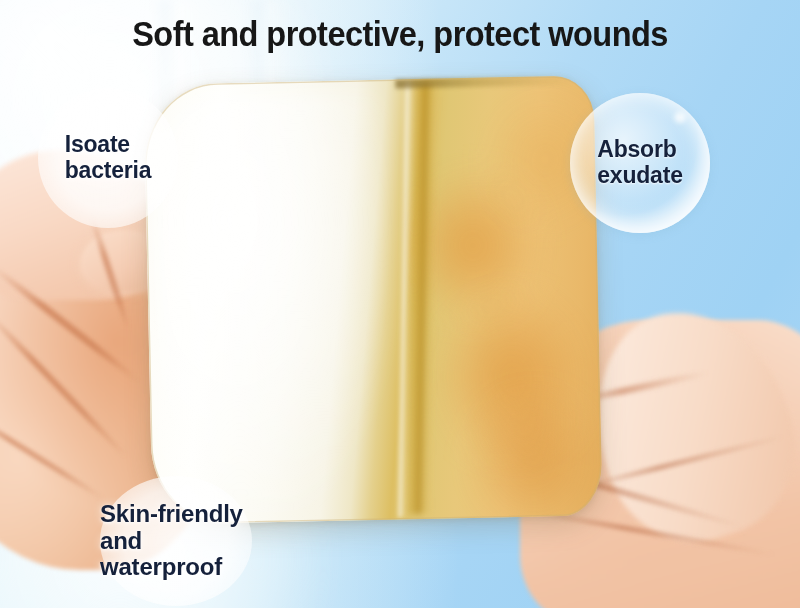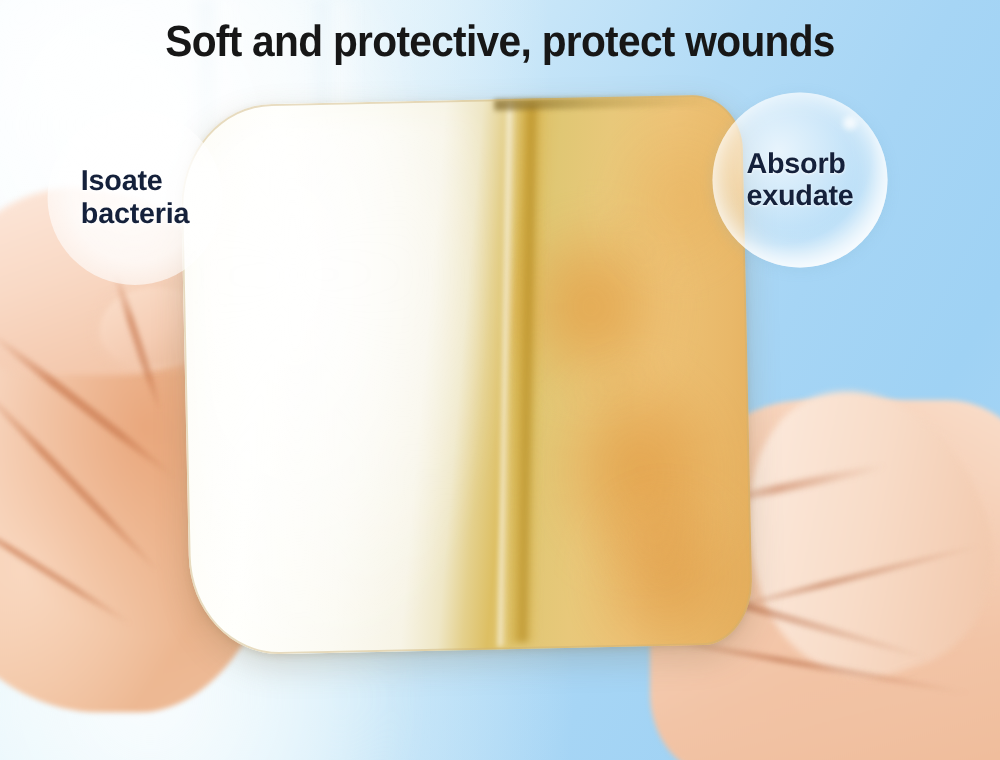--- a/index.html
+++ b/index.html
@@ -346,21 +346,21 @@
       inset -6px -10px 24px rgba(255,255,255,.7),
       0 2px 10px rgba(120,170,200,.18);
   }
 
   #bubble-isolate {
     left: 38px;  top: 88px;
     width: 140px; height: 140px;
     font-size: 23px;
   }
   #bubble-absorb {
-    left: 570px; top: 74px;
+    left: 570px; top: 93px;
     width: 140px; height: 140px;
     font-size: 23px;
   }
   #bubble-soft {
     left: 638px; top: 308px;
     width: 138px; height: 138px;
     font-size: 22px;
   }
   #bubble-skin {
     left: 100px; top: 476px;
@@ -451,16 +451,20 @@
 bacteria</span>
   </div>
 
   <div id="bubble-absorb" class="bubble bubble-glass">
     <span class="sheen"></span>
     <span class="bubble-text">Absorb
 exudate</span>
   </div>
 
 
+  <div id="bubble-skin" class="bubble bubble-milky">
+    <span class="bubble-text">Skin-friendly
+and waterproof</span>
+  </div>
 
   <div id="headline">Soft and protective, protect wounds</div>
 
 </div>
 
 </body></html>

